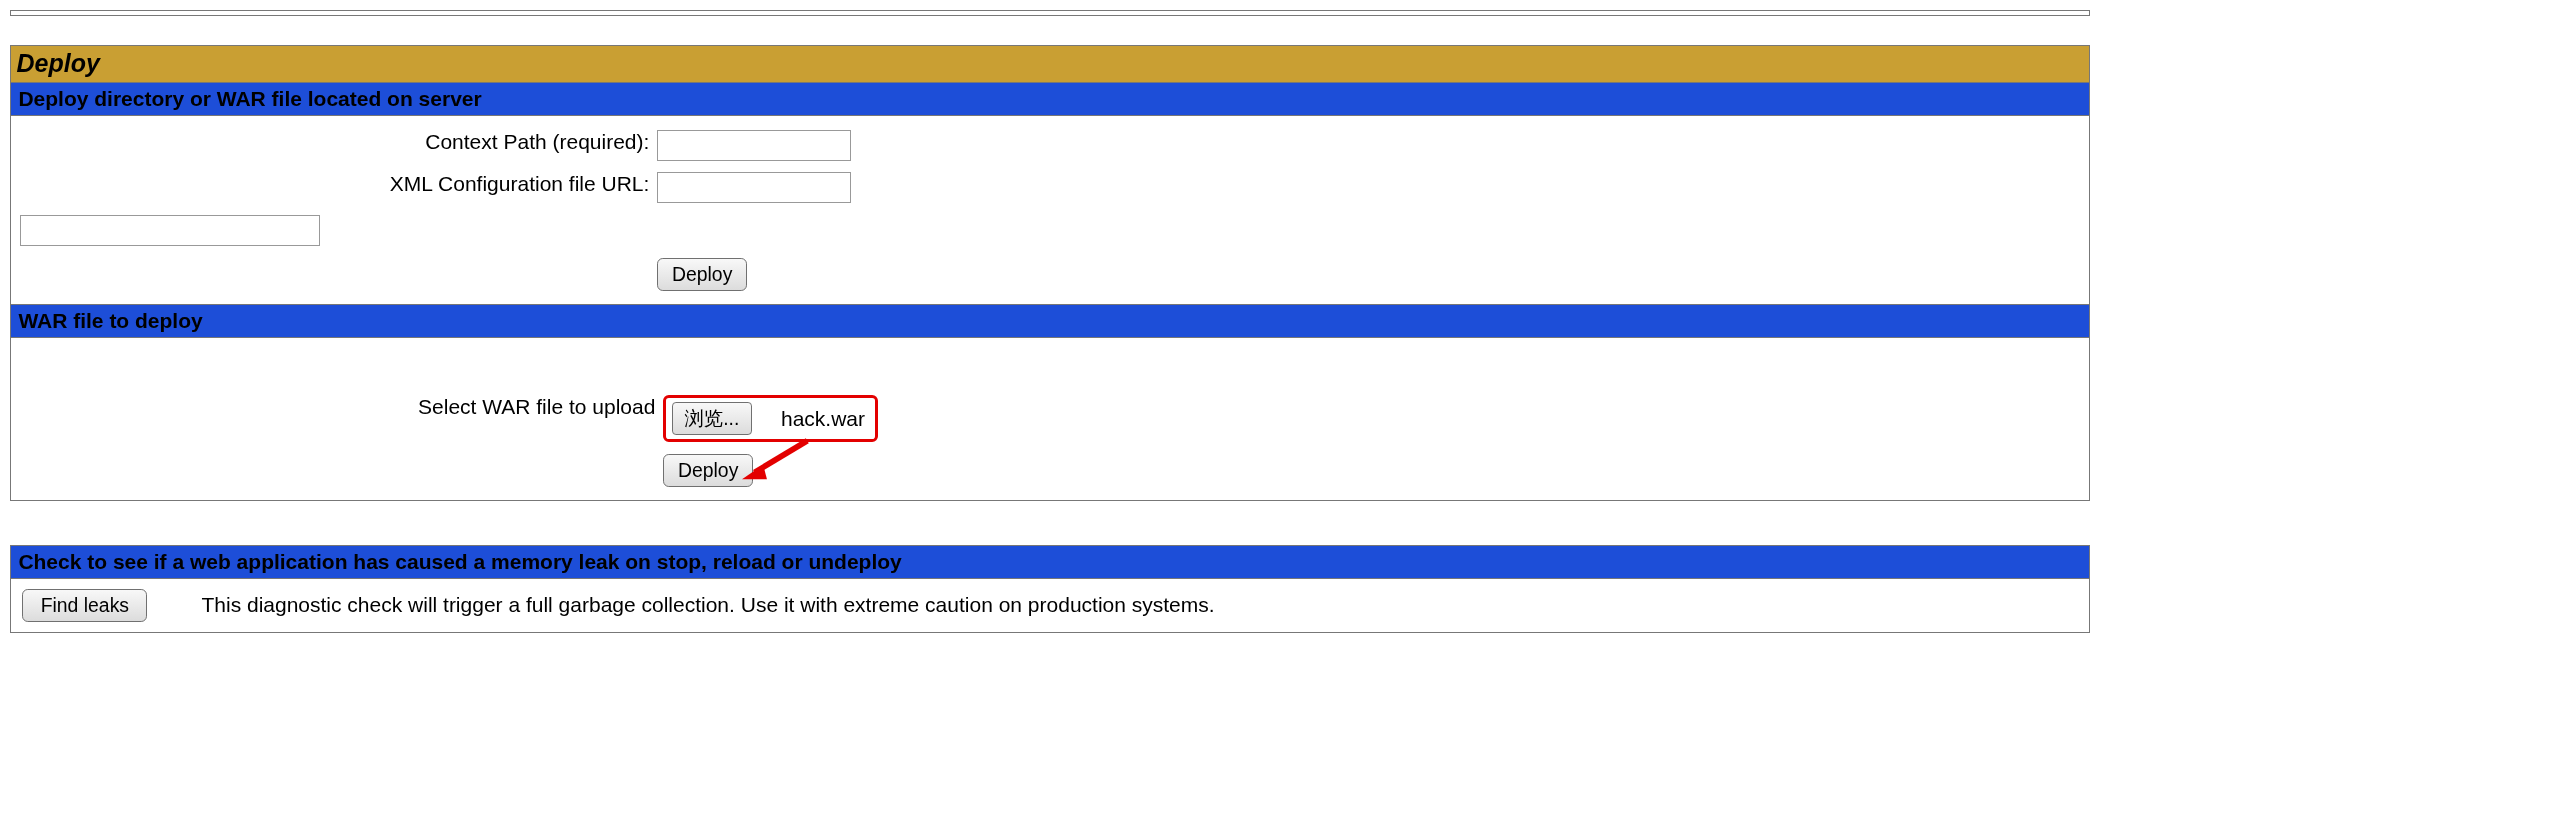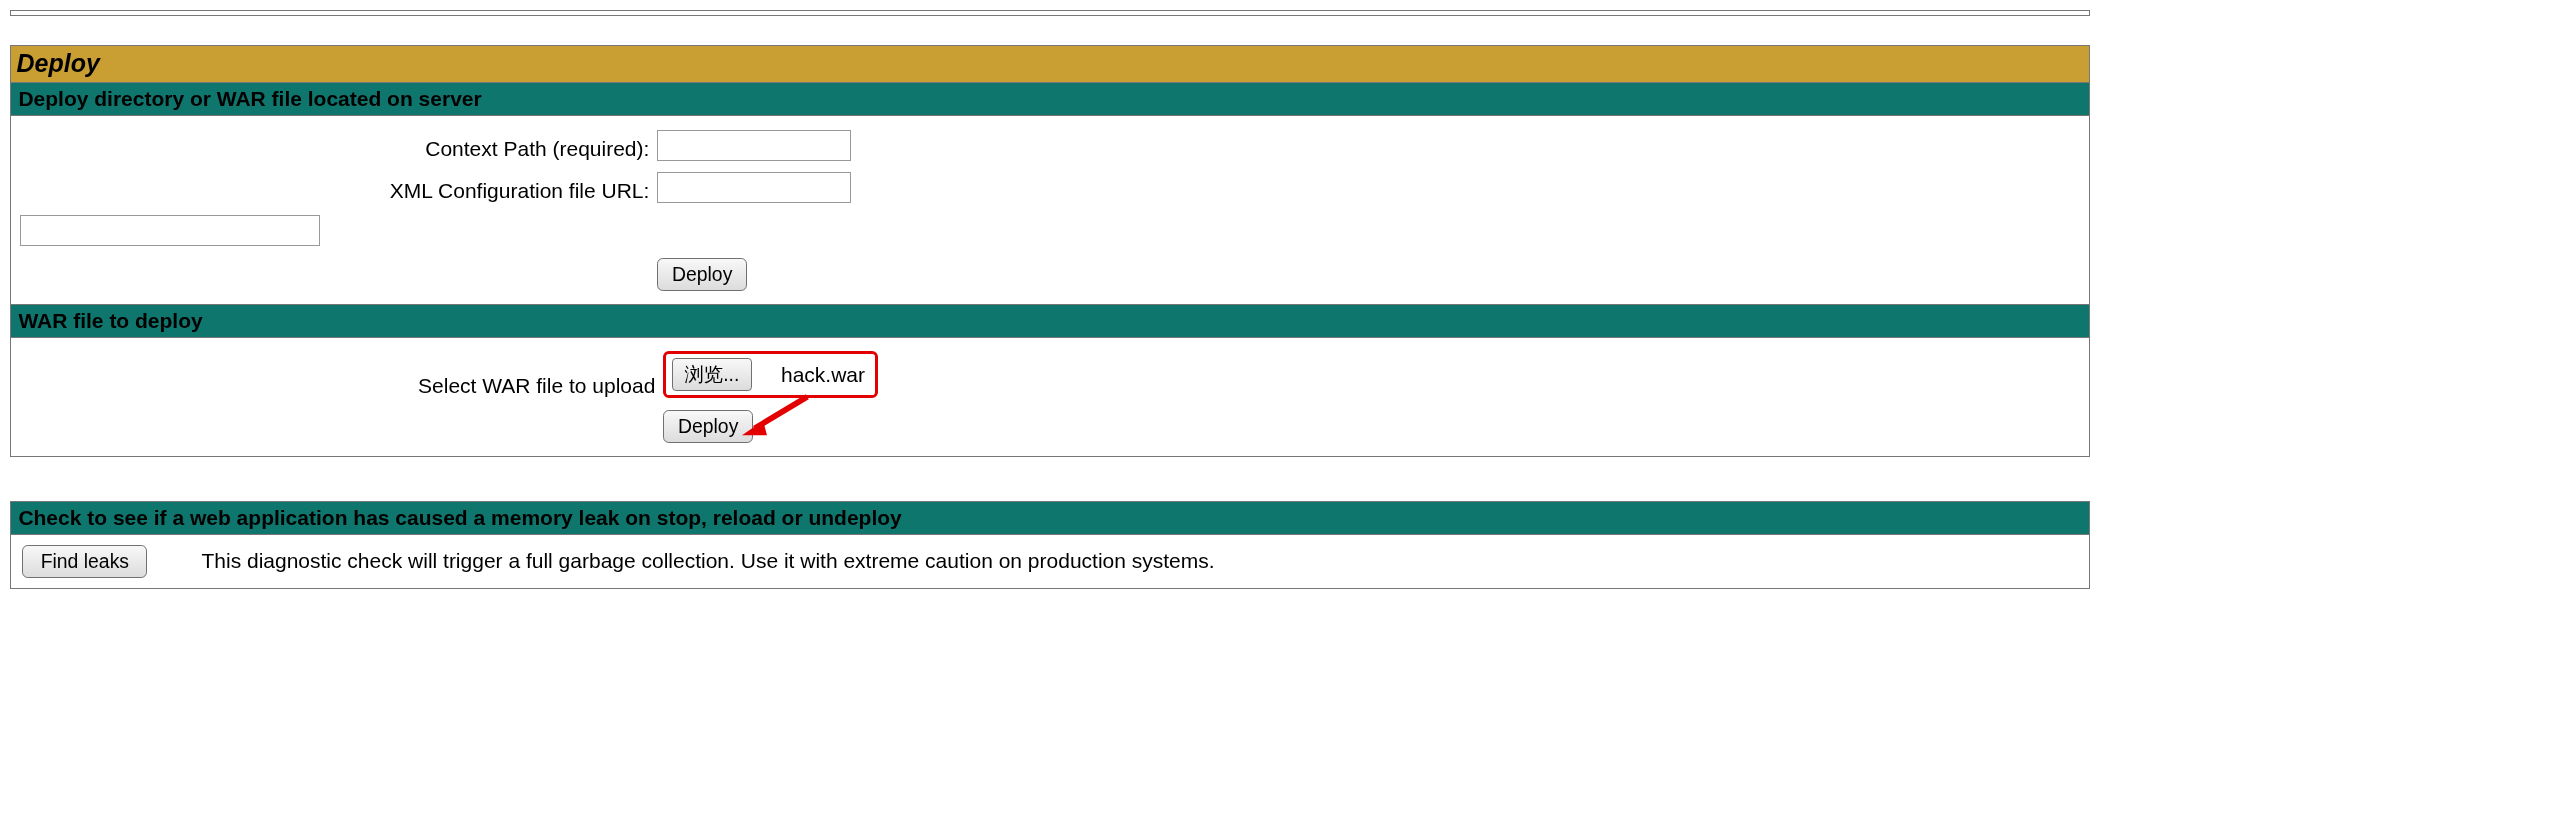--- a/index.html
+++ b/index.html
@@ -23,38 +23,38 @@
   }
   .panel-title {
     background: #c99f33;
     border-bottom: 1px solid #777;
     padding: 3.9px 9.7px 3.9px 5.8px;
     font-weight: bold;
     font-style: italic;
     font-size: 25px;
   }
   .section-header {
-    background: #0f766e;
+    background: #1d4ed8;
     border-bottom: 1px solid #777;
     padding: 3.9px 7.7px;
     font-weight: bold;
     font-size: 21px;
   }
   .section-body {
     padding: 13.6px 9.7px 13.6px 9.7px;
     border-bottom: 1px solid #777;
   }
   .section-body:last-child {
     border-bottom: none;
   }
 
   
   .form-row {
     display: flex;
-    align-items: flex-end;
+    align-items: flex-start;
     margin-bottom: 11.6px;
   }
   .form-label {
     flex: 0 0 629px;
     text-align: right;
     padding-right: 7.7px;
     font-size: 21px;
   }
   .form-input {
     height: 31px;
@@ -167,21 +167,21 @@
         <input class="form-input w-large" type="text" value="" style="">
       </div>
 
       <div class="btn-row">
         <div class="btn-offset"></div>
         <button class="btn">Deploy</button>
       </div>
     </div>
 
     <div class="section-header">WAR file to deploy</div>
-    <div class="section-body" style="position:relative;">
+    <div class="section-body" style="position:relative;margin-top:44px;">
 
       <div class="form-row">
         <div class="form-label" style="flex:0 0 635px;">Select WAR file to upload</div>
         <div class="file-area">
           <div class="highlight-box">
             <button class="browse-btn">浏览...</button>
             <span class="file-name">hack.war</span>
           </div>
 
           <svg class="arrow-annotation" width="77" height="48" viewBox="0 0 80 50">

